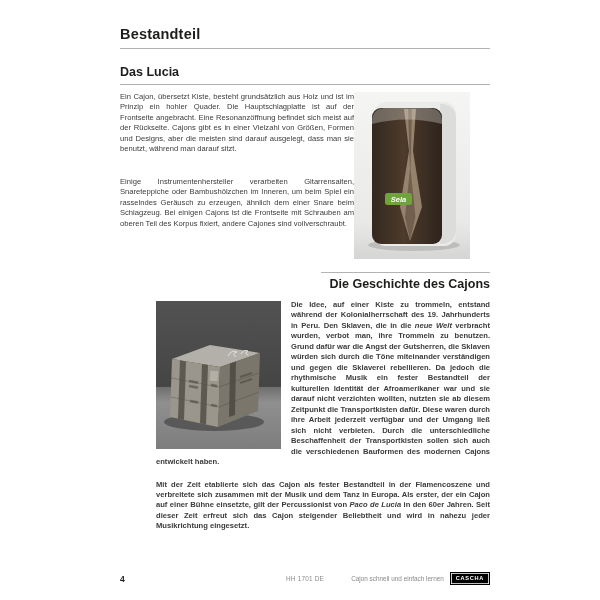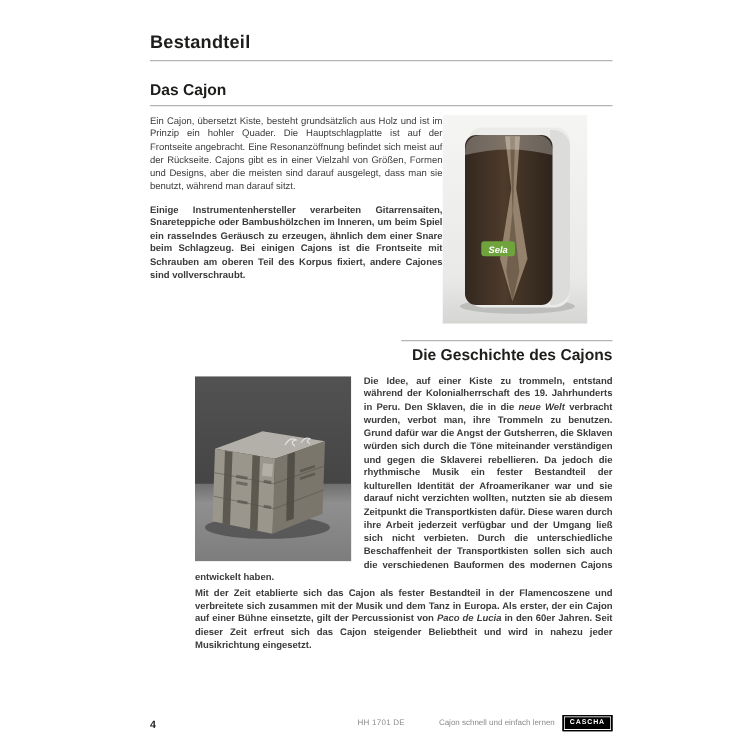--- a/index.html
+++ b/index.html
@@ -21,34 +21,34 @@
   section.sec1 { margin-top:16px; }
   h2.sec-title {
     font-size:12.5px; font-weight:bold; color:#1d1d1b; margin-bottom:5px;
   }
 
   .row { display:flex; margin-top:7px; }
   .col-text {
     flex:1; font-size:7.6px; line-height:1.38;
     text-align:justify; color:#3b3b3b;
   }
-  .col-text p + p { margin-top:8px;font-weight:bold; }
+  .col-text p + p { margin-top:22px; }
 
   figure.cajon-figure { width:136px; height:167px; flex:none; }
   figure.cajon-figure svg { display:block; }
 
   section.sec2 { margin-top:13px;padding-left:36px; }
   .rule-right { border:none; border-top:1px solid #b3b3b3; width:50.5%; margin-left:auto; }
   h2.right { text-align:right; margin-top:4px; margin-bottom:0; }
 
   .geschichte-body {
     margin-top:9px; font-size:7.6px; line-height:1.38;
     text-align:justify; color:#3b3b3b;font-weight:bold;
   }
-  .geschichte-body p + p { margin-top:2px; }
+  .geschichte-body p + p { margin-top:12px; }
   .geschichte-body em { font-style:italic; }
 
   figure.crate-figure {
     float:left; width:125px; height:148px; margin:1px 10px 5px 0;
   }
   figure.crate-figure svg { display:block; }
 
   footer.pagefoot {
     position:absolute; left:120px; right:110px; bottom:15px;
     display:flex; align-items:center;
@@ -71,21 +71,21 @@
 </style>
 </head>
 <body>
 
 <div class="page">
 
   <h1 class="chapter">Bestandteil</h1>
   <hr class="rule">
 
   <section class="sec1">
-    <h2 class="sec-title">Das Cajon</h2>
+    <h2 class="sec-title">Das Lucia</h2>
     <hr class="rule">
 
     <div class="row">
       <div class="col-text">
         <p>Ein Cajon, übersetzt Kiste, besteht grundsätzlich aus Holz und ist im Prinzip ein hohler Quader. Die Hauptschlagplatte ist auf der Frontseite angebracht. Eine Resonanzöffnung befindet sich meist auf der Rückseite. Cajons gibt es in einer Vielzahl von Größen, Formen und Designs, aber die meisten sind darauf ausgelegt, dass man sie benutzt, während man darauf sitzt.</p>
         <p>Einige Instrumentenhersteller verarbeiten Gitarrensaiten, Snareteppiche oder Bambushölzchen im Inneren, um beim Spiel ein rasselndes Geräusch zu erzeugen, ähnlich dem einer Snare beim Schlagzeug. Bei einigen Cajons ist die Frontseite mit Schrauben am oberen Teil des Korpus fixiert, andere Cajones sind vollverschraubt.</p>
       </div>
 
       <figure class="cajon-figure">
         <svg viewBox="0 0 116 167" width="116" height="167">

